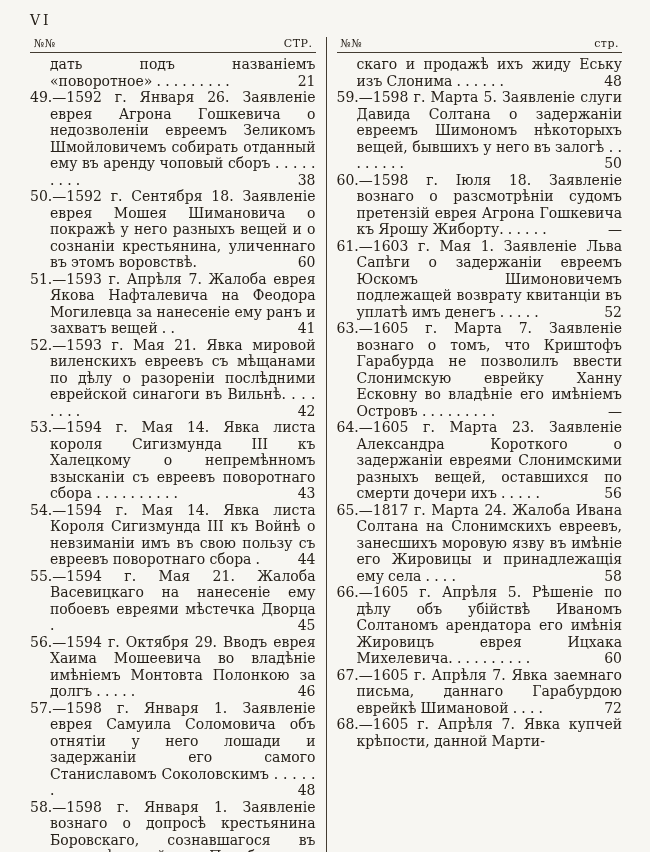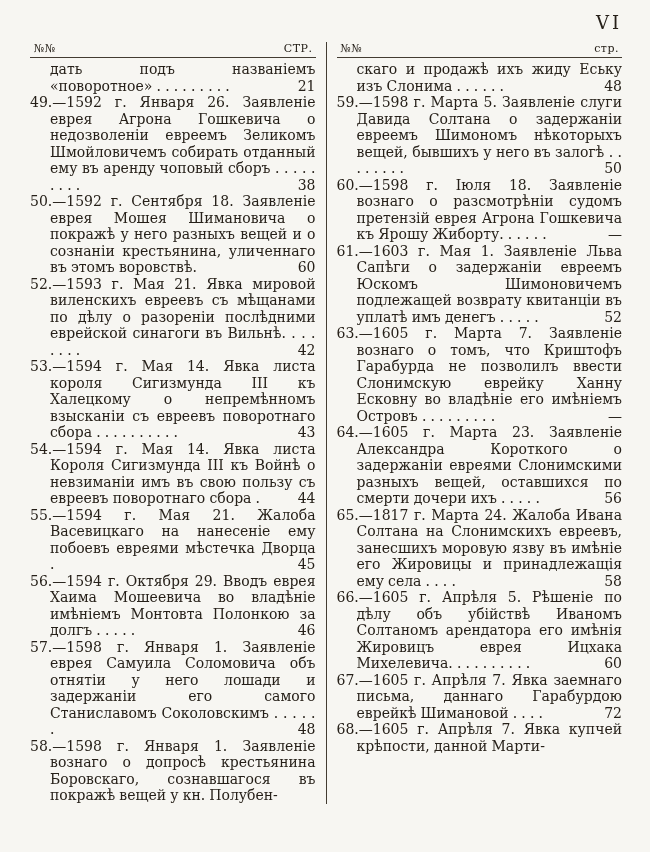--- a/index.html
+++ b/index.html
@@ -10,22 +10,22 @@
     font-family: "DejaVu Serif", "Liberation Serif", serif;
     overflow: hidden;
   }
   .page {
     width: 650px;
     height: 852px;
     padding: 12px 28px 6px 30px;
     overflow: hidden;
   }
   .folio {
-    text-align: right;
-    font-size: 18px;
+    text-align: left;
+    font-size: 14px;
     letter-spacing: 3px;
     margin-bottom: 9px;
   }
   .content {
     display: flex;
     align-items: stretch;
   }
   .col { flex: 1 1 0; min-width: 0; }
   .col-head {
     display: flex;
@@ -74,20 +74,21 @@
     <section class="col">
       <div class="col-head">
         <span>№№</span>
         <span>СТР.</span>
       </div>
       <div class="rule"></div>
       <div class="entries">
           <div class="entry cont"><span>дать подъ названіемъ «поворотное» . . . . . . . . .</span><span class="pg">21</span></div>
           <div class="entry"><span>49.—1592 г. Января 26. Заявленіе еврея Агрона Гошкевича о недозволеніи евреемъ Зеликомъ Шмойловичемъ собирать отданный ему въ аренду чоповый сборъ . . . . . . . . .</span><span class="pg">38</span></div>
           <div class="entry"><span>50.—1592 г. Сентября 18. Заявленіе еврея Мошея Шимановича о покражѣ у него разныхъ вещей и о сознаніи крестьянина, уличеннаго въ этомъ воровствѣ.</span><span class="pg">60</span></div>
+          <div class="entry"><span>51.—1593 г. Апрѣля 7. Жалоба еврея Якова Нафталевича на Феодора Могилевца за нанесеніе ему ранъ и захватъ вещей . .</span><span class="pg">41</span></div>
           <div class="entry"><span>52.—1593 г. Мая 21. Явка мировой виленскихъ евреевъ съ мѣщанами по дѣлу о разореніи послѣдними еврейской синагоги въ Вильнѣ. . . . . . . .</span><span class="pg">42</span></div>
           <div class="entry"><span>53.—1594 г. Мая 14. Явка листа короля Сигизмунда III къ Халецкому о непремѣнномъ взысканіи съ евреевъ поворотнаго сбора . . . . . . . . . .</span><span class="pg">43</span></div>
           <div class="entry"><span>54.—1594 г. Мая 14. Явка листа Короля Сигизмунда III къ Войнѣ о невзиманіи имъ въ свою пользу съ евреевъ поворотнаго сбора .</span><span class="pg">44</span></div>
           <div class="entry"><span>55.—1594 г. Мая 21. Жалоба Васевицкаго на нанесеніе ему побоевъ евреями мѣстечка Дворца .</span><span class="pg">45</span></div>
           <div class="entry"><span>56.—1594 г. Октября 29. Вводъ еврея Хаима Мошеевича во владѣніе имѣніемъ Монтовта Полонкою за долгъ . . . . .</span><span class="pg">46</span></div>
           <div class="entry"><span>57.—1598 г. Января 1. Заявленіе еврея Самуила Соломовича объ отнятіи у него лошади и задержаніи его самого Станиславомъ Соколовскимъ . . . . . .</span><span class="pg">48</span></div>
           <div class="entry"><span>58.—1598 г. Января 1. Заявленіе вознаго о допросѣ крестьянина Боровскаго, сознавшагося въ покражѣ вещей у кн. Полубен-</span></div>
         </div>
     </section>
 

